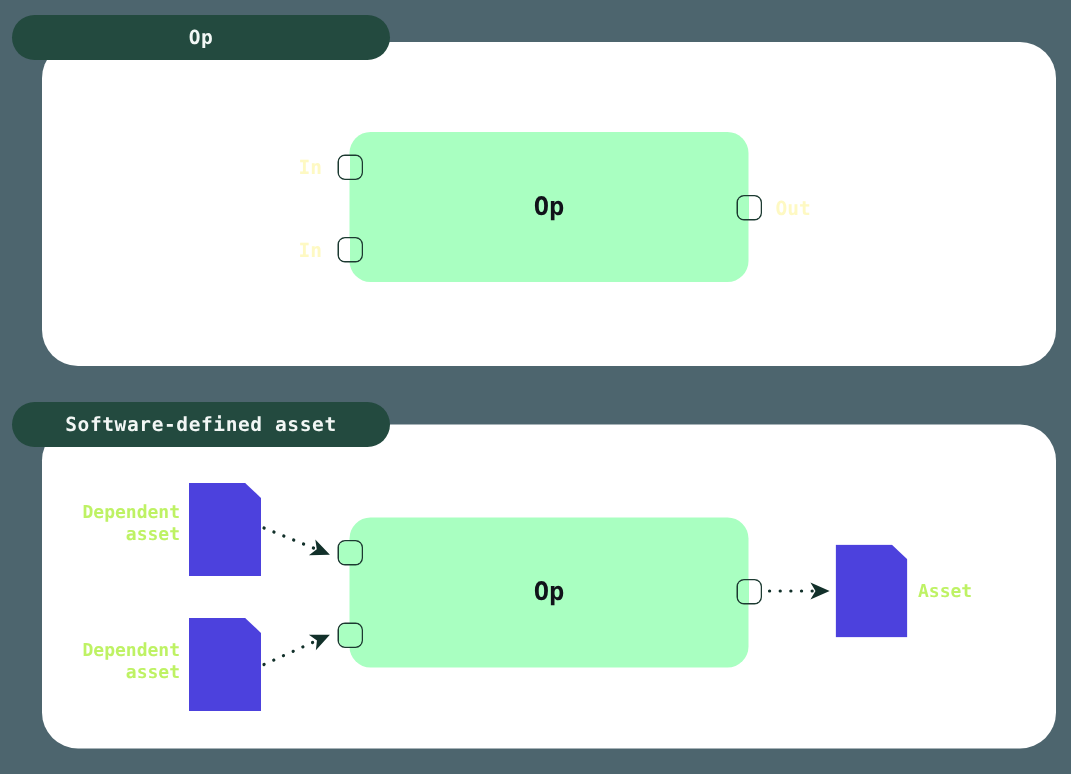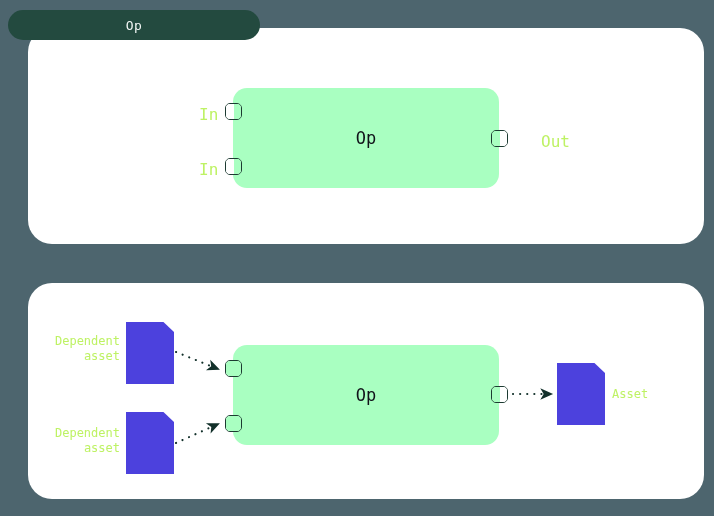--- a/index.html
+++ b/index.html
@@ -13,20 +13,21 @@
     font-family: "DejaVu Sans Mono", "Liberation Mono", monospace;
     overflow: hidden;
     position: relative;
   }
 
   .diagram {
     position: absolute;
     left: 0; top: 0;
     width: 714px;
     height: 420px;
+    font-weight: bold;
   }
 
   
   .panel {
     position: absolute;
     background: #ffffff;
     border-radius: 24px;
   }
   .panel-tab {
     position: absolute;
@@ -109,28 +110,28 @@
   #port-in-2  { left: 225px; top: 158px; }
   #port-out-1 { left: 491px; top: 130px; }
 
   #port-in-3  { left: 225px; top: 360px; }
   #port-in-4  { left: 225px; top: 415px; }
   #port-out-2 { left: 491px; top: 386px; }
 
   
   .port-label {
     position: absolute;
-    font-size: 16px;
-    color: #bef264;
+    font-size: 13px;
+    color: #fef9c3;
     white-space: nowrap;
     z-index: 4;
   }
   #label-in-1  { left: 199px; top: 105px; text-align: right; }
   #label-in-2  { left: 199px; top: 160px; text-align: right; }
-  #label-out-1 { left: 517px; top: 132px; margin-left: 24px; }
+  #label-out-1 { left: 517px; top: 132px; }
 
   
   .asset-icon {
     position: absolute;
     width: 48px;
     height: 62px;
     background: #4c41dd;
     clip-path: polygon(0 0, 78% 0, 100% 16%, 100% 100%, 0 100%);
     z-index: 3;
   }
@@ -179,20 +180,21 @@
   </div>
   <div class="port" id="port-out-1">
     <span class="port-fill-right"></span>
   </div>
 
   <div class="port-label" id="label-in-1">In</div>
   <div class="port-label" id="label-in-2">In</div>
   <div class="port-label" id="label-out-1">Out</div>
 
   <div class="panel" id="panel-sda"></div>
+  <div class="panel-tab" id="tab-sda">Software-defined asset</div>
 
   <div class="op-node" id="opnode-2">
     <div class="op-node-label">Op</div>
   </div>
 
   <div class="port" id="port-in-3">
     <span class="port-fill-green"></span>
   </div>
   <div class="port" id="port-in-4">
     <span class="port-fill-green"></span>

